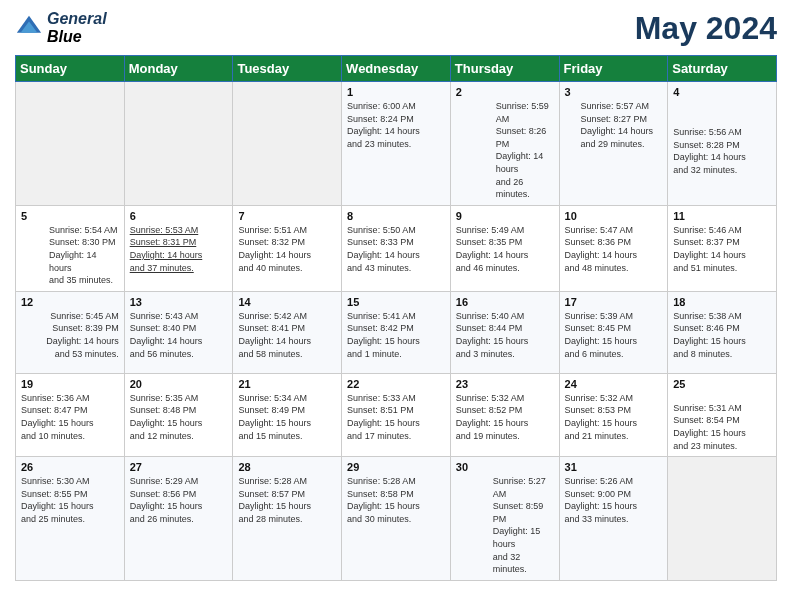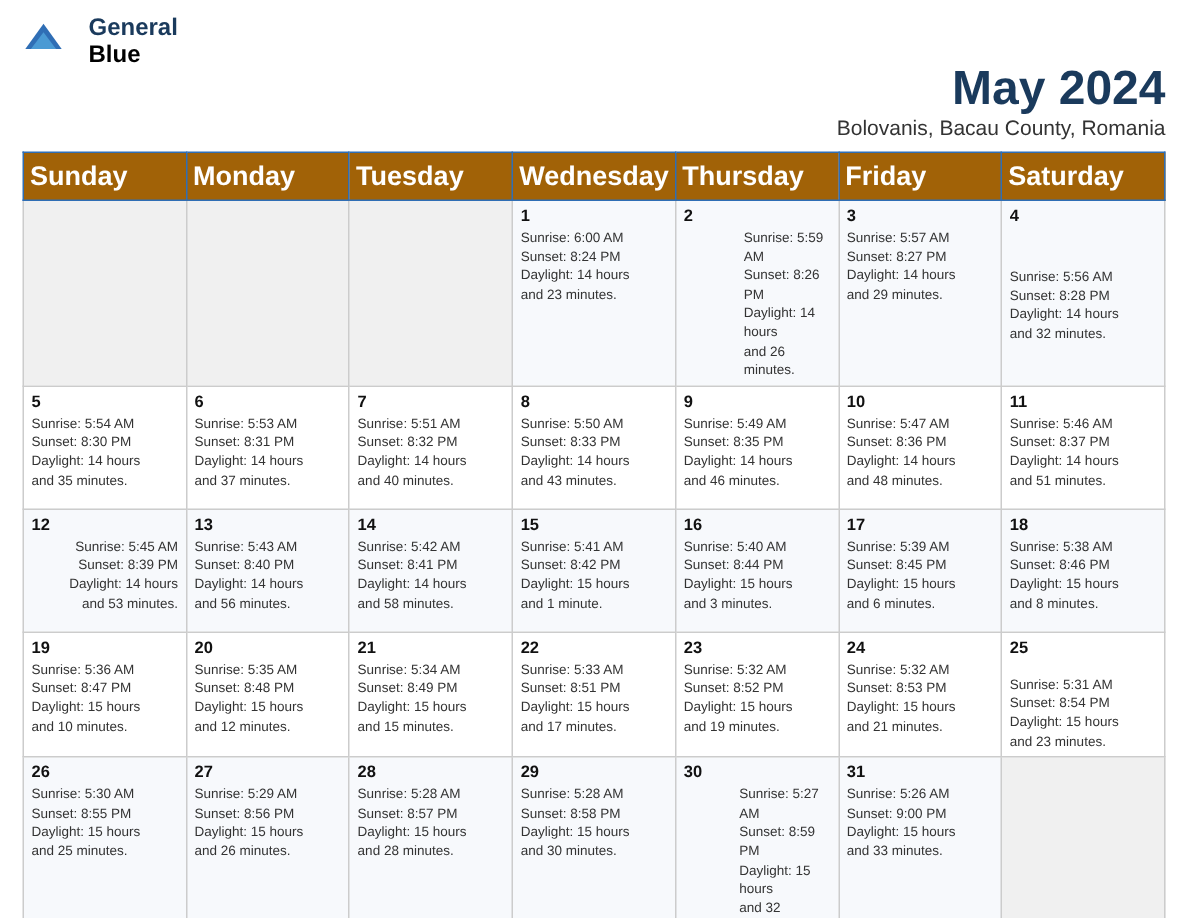--- a/index.html
+++ b/index.html
@@ -17,57 +17,56 @@
     }
     .header {
       display: flex;
       justify-content: space-between;
       align-items: flex-start;
       margin-bottom: 8px;
     }
     .logo {
       display: flex;
       align-items: center;
-      gap: 16px;
+      gap: 4px;
+      font-style: italic;
     }
     .logo-text {
       font-size: 16px;
       font-weight: bold;
       color: #1a3a5c;
       line-height: 1.1;
     }
     .logo-text span {
       color: #4a9ad4;
     }
     .logo-icon {
       width: 28px;
       height: 28px;
     }
     .title-block {
-      text-align: right;
-      margin-top: 30px;
     }
     .main-title {
       font-size: 32px;
       font-weight: bold;
       color: #1a3a5c;
     }
     .subtitle {
       font-size: 14px;
       color: #333;
     }
     .calendar {
       width: 100%;
       border-collapse: collapse;
       table-layout: fixed;
     }
     .calendar thead tr th {
-      background: #a16207;
+      background: #15803d;
       color: #fff;
-      font-size: 18px;
+      font-size: 13px;
       font-weight: bold;
       padding: 5px 4px;
       border: 1px solid #2f6eb5;
       text-align: left;
     }
     .calendar tbody tr td {
       border: 1px solid #ccc;
       vertical-align: top;
       padding: 4px 5px;
       font-size: 9.5px;
@@ -107,21 +106,20 @@
         <polygon points="15,2 28,20 2,20" fill="#2f6eb5"></polygon>
         <polygon points="15,8 24,20 6,20" fill="#4a9ad4"></polygon>
       </svg>
       <div class="logo-text">
         <div>General</div>
         <div><span style="color:#000000;">Blue</span></div>
       </div>
     </div>
     <div class="title-block">
       <div class="main-title">May 2024</div>
-      <div class="subtitle">Bolovanis, Bacau County, Romania</div>
     </div>
   </div>
 
   <table class="calendar">
     <thead>
       <tr>
       <th>Sunday</th>
           <th>Monday</th>
           <th>Tuesday</th>
           <th>Wednesday</th>
@@ -144,44 +142,44 @@
           </td>
           <td>
             <span class="day-number">2</span>
             <div class="cell-text" style="white-space: pre-line; margin-left: 40px;">Sunrise: 5:59 AM
 Sunset: 8:26 PM
 Daylight: 14 hours
 and 26 minutes.</div>
           </td>
           <td>
             <span class="day-number">3</span>
-            <div class="cell-text" style="white-space: pre-line;">Sunrise: 5:57 AM
+            <div class="cell-text" style="white-space: pre-line; margin-left: 16px;">Sunrise: 5:57 AM
 Sunset: 8:27 PM
 Daylight: 14 hours
 and 29 minutes.</div>
           </td>
           <td>
             <span class="day-number">4</span>
             <div class="cell-text" style="white-space: pre-line; margin-top: 28px;">Sunrise: 5:56 AM
 Sunset: 8:28 PM
 Daylight: 14 hours
 and 32 minutes.</div>
           </td>
         </tr>
         <tr>
           <td>
             <span class="day-number">5</span>
-            <div class="cell-text" style="white-space: pre-line;">Sunrise: 5:54 AM
+            <div class="cell-text" style="white-space: pre-line; margin-left: 28px;">Sunrise: 5:54 AM
 Sunset: 8:30 PM
 Daylight: 14 hours
 and 35 minutes.</div>
           </td>
           <td>
             <span class="day-number">6</span>
-            <div class="cell-text" style="white-space: pre-line;">Sunrise: 5:53 AM
+            <div class="cell-text" style="white-space: pre-line; text-decoration: underline;">Sunrise: 5:53 AM
 Sunset: 8:31 PM
 Daylight: 14 hours
 and 37 minutes.</div>
           </td>
           <td>
             <span class="day-number">7</span>
             <div class="cell-text" style="white-space: pre-line;">Sunrise: 5:51 AM
 Sunset: 8:32 PM
 Daylight: 14 hours
 and 40 minutes.</div>

